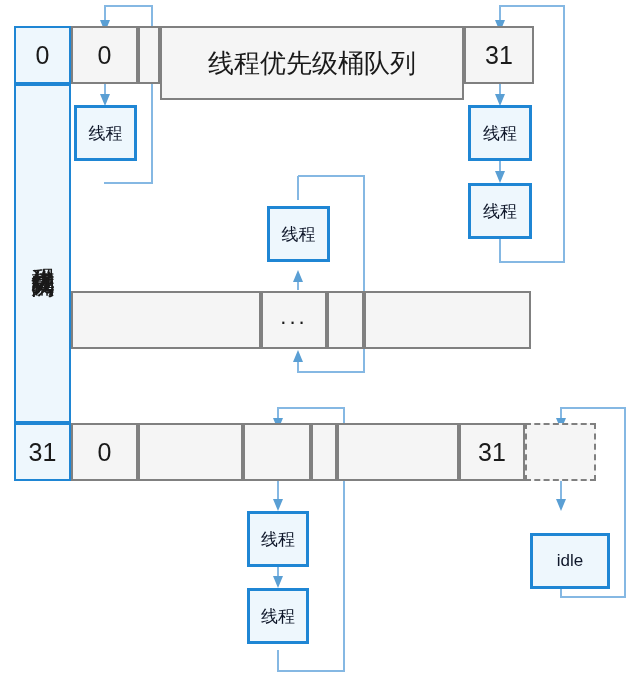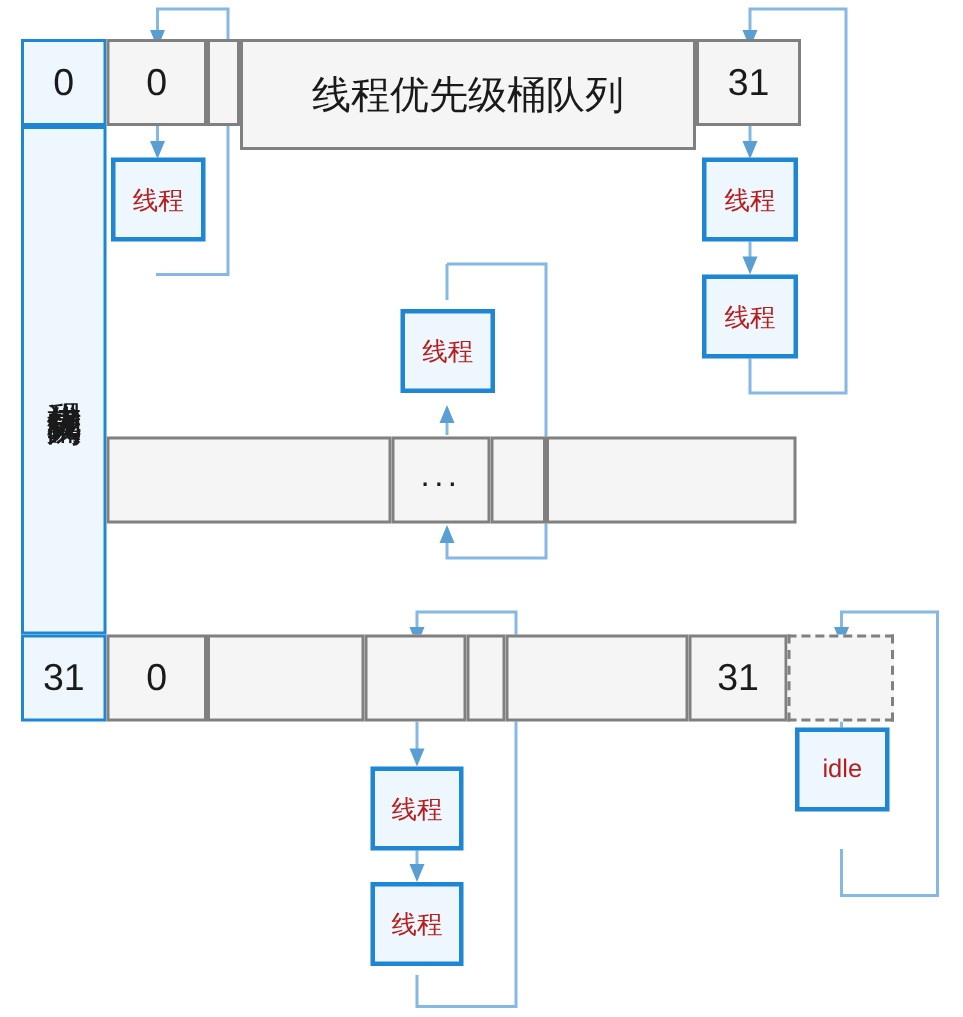--- a/index.html
+++ b/index.html
@@ -66,21 +66,21 @@
   }
 
   
   .node {
     background: #eef7fd;
     border: 3px solid #1f86d4;
     display: flex;
     align-items: center;
     justify-content: center;
     font-size: 17px;
-    color: #b91c1c;
+    color: #0f172a;
   }
   .node.idle { font-size: 17px; }
 
   
   #wires {
     position: absolute;
     left: 0; top: 0;
     width: 642px; height: 678px;
     pointer-events: none;
   }
@@ -167,15 +167,15 @@
   <div class="abs cell" style="left:337px; top:423px; width:122px; height:58px;"></div>
 
   <div class="abs cell" style="left:459px; top:423px; width:66px; height:58px;">31</div>
 
   <div class="abs cell dashed" style="left:525px; top:423px; width:71px; height:58px;"></div>
 
   <div class="abs node" style="left:247px; top:511px; width:62px; height:56px;">线程</div>
 
   <div class="abs node" style="left:247px; top:588px; width:62px; height:56px;">线程</div>
 
-  <div class="abs node idle" style="left:530px; top:485px; width:63px; height:56px;">idle</div>
+  <div class="abs node idle" style="left:530px; top:533px; width:80px; height:56px;">idle</div>
 
 </div>
 
 </body></html>

